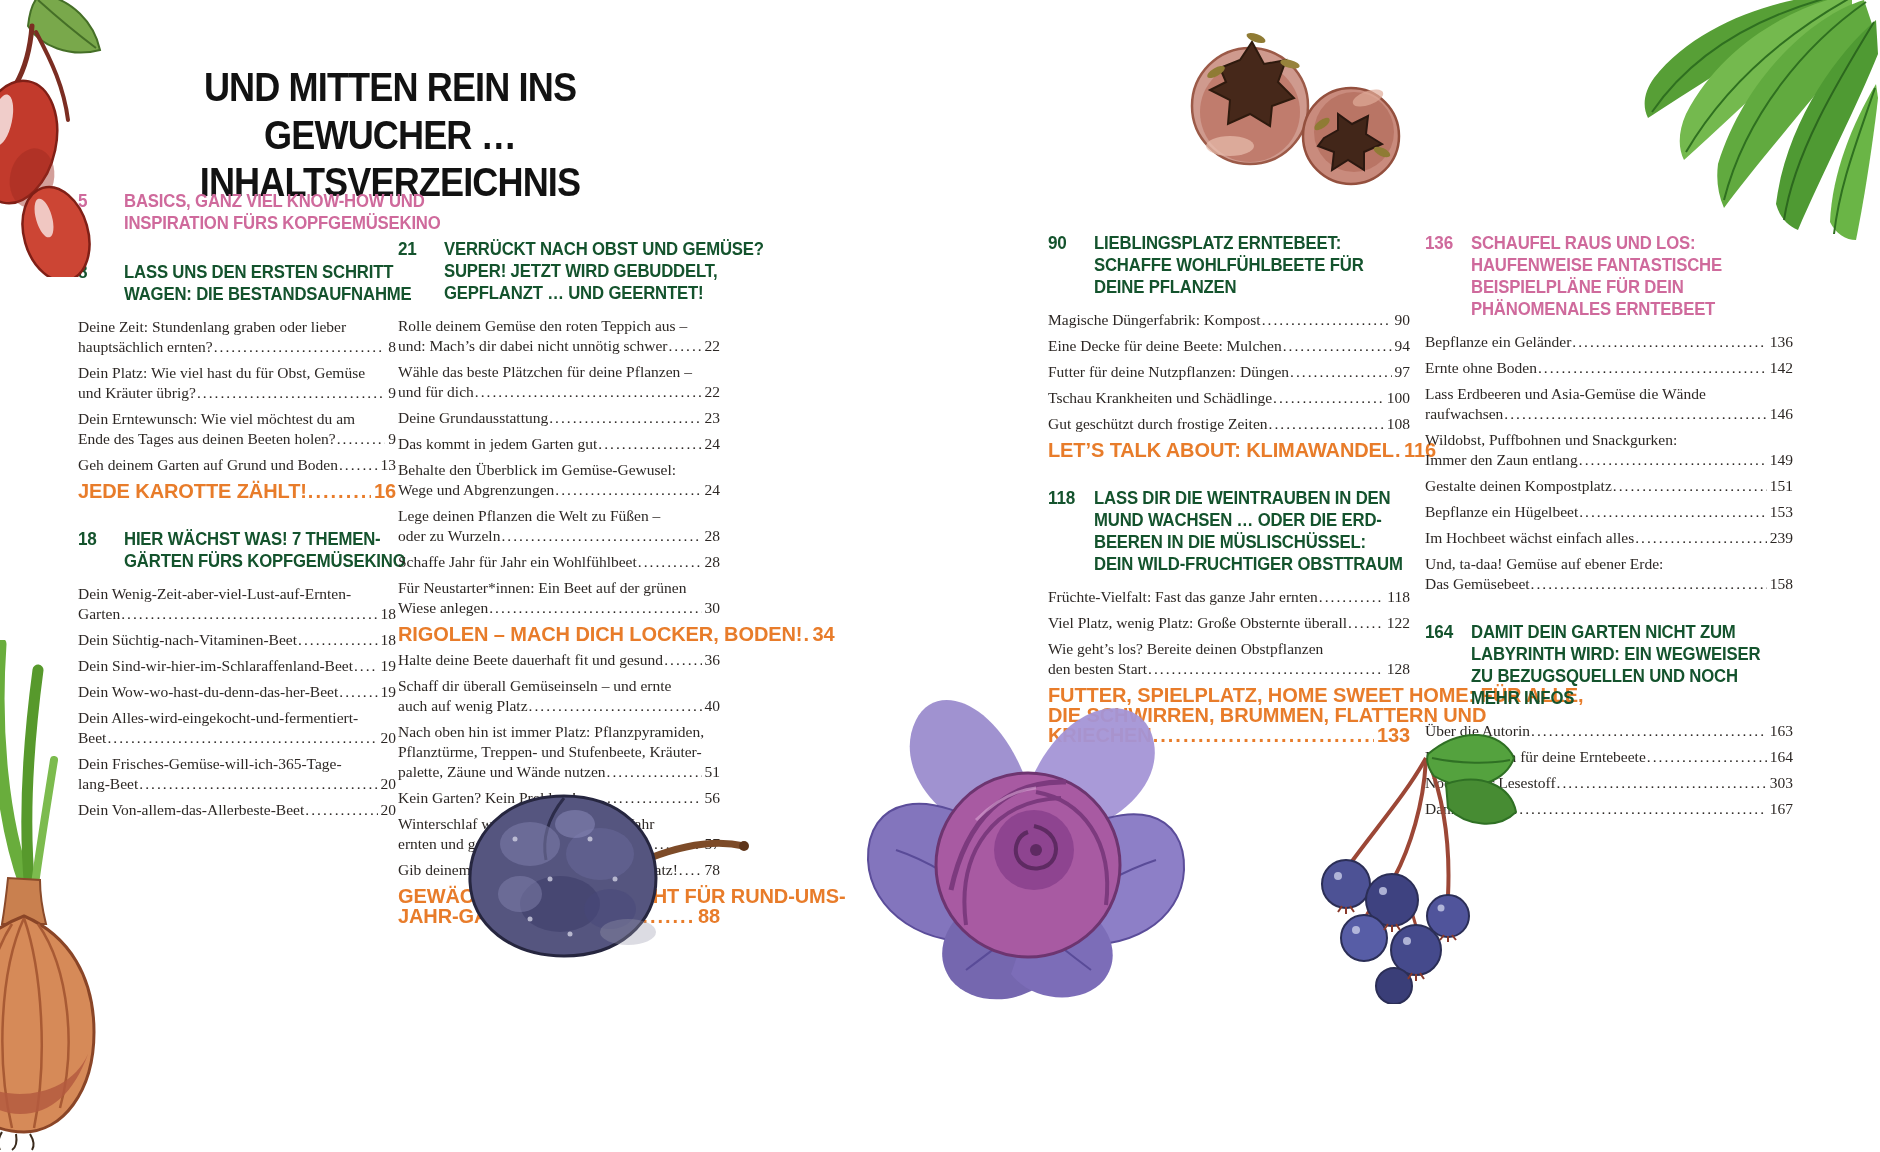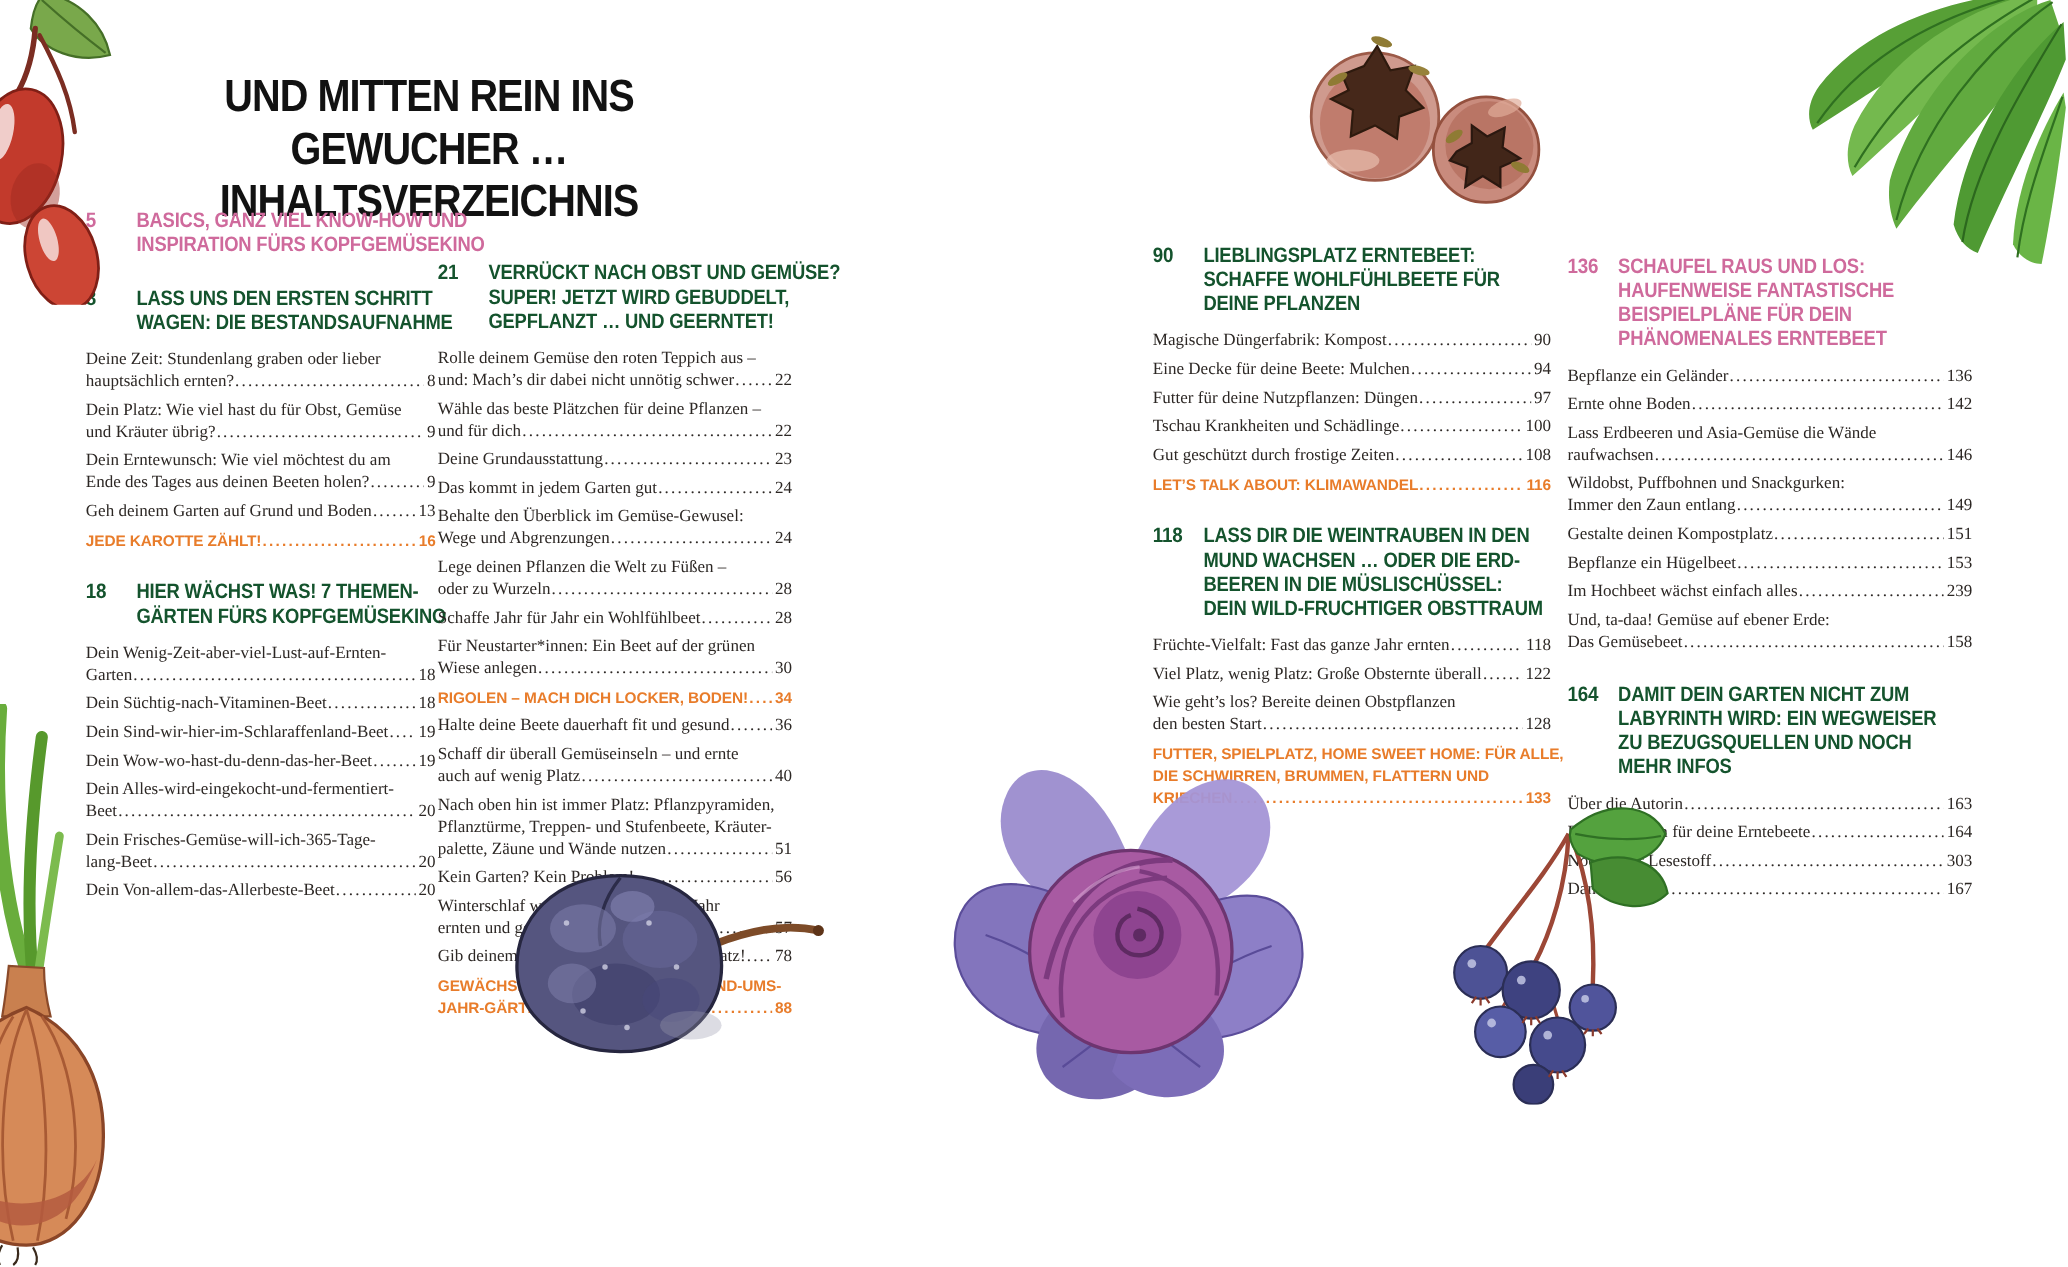--- a/index.html
+++ b/index.html
@@ -4,37 +4,37 @@
 <style>
   html,body{margin:0;padding:0;background:#ffffff;}
   .stage{position:relative;width:1880px;height:1152px;background:#ffffff;overflow:hidden;
          font-family:"Liberation Serif", serif;}
   .page-title{position:absolute;left:60px;top:64px;width:660px;text-align:center;
       font-family:"Liberation Sans", sans-serif;font-weight:bold;font-size:41px;line-height:1.16;
       color:#121212;letter-spacing:-1px;transform:scaleX(.88);transform-origin:50% 0;}
   .col{position:absolute;font-size:15.5px;line-height:20px;color:#2c2724;}
   #col1{left:78px;top:190px;width:318px;}
   #col2{left:398px;top:238px;width:322px;}
-  #col3{left:1048px;top:222px;width:362px;}
+  #col3{left:1048px;top:232px;width:362px;}
   #col4{left:1425px;top:232px;width:368px;}
   .chapter{display:flex;margin:27px 0 12px;font-family:"Liberation Sans",sans-serif;font-weight:bold;
       font-size:19px;line-height:22px;color:#14532d;letter-spacing:-.2px;}
   .chapter:first-child{margin-top:0;}
   .chapter .num{flex:0 0 46px;transform:scaleX(.9);transform-origin:0 0;}
   .chapter .ctitle{transform:scaleX(.88);transform-origin:0 0;white-space:nowrap;}
   .chapter.pink{color:var(--pink,#cf6a9c);}
   .entry{margin-bottom:6px;}
   .entry .line{display:flex;align-items:baseline;}
   .entry .line .t{white-space:pre;flex:0 0 auto;}
   .entry .line .dots{flex:1 1 auto;min-width:6px;overflow:hidden;white-space:nowrap;
       letter-spacing:2px;margin:0 3px 0 1px;}
   .dots::after{content:"..........................................................................................................";}
   .entry .line .pg{flex:0 0 auto;}
   .entry.orange{color:var(--orange,#e87c2a);font-family:"Liberation Sans",sans-serif;font-weight:bold;
-      font-size:14px;letter-spacing:-.1px;}
+      font-size:20px;letter-spacing:-.1px;}
   .illus{position:absolute;}
 </style>
 </head>
 <body>
 
 <div class="stage">
 
   <div class="page-title">
     <div>UND MITTEN REIN INS GEWUCHER …</div>
     <div>INHALTSVERZEICHNIS</div>

